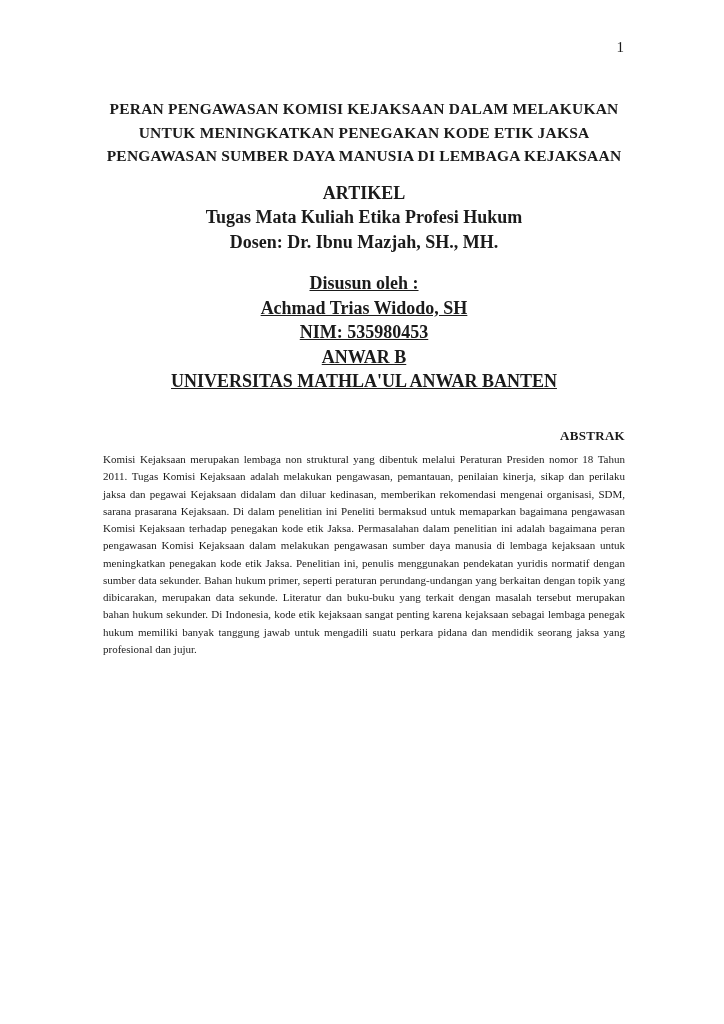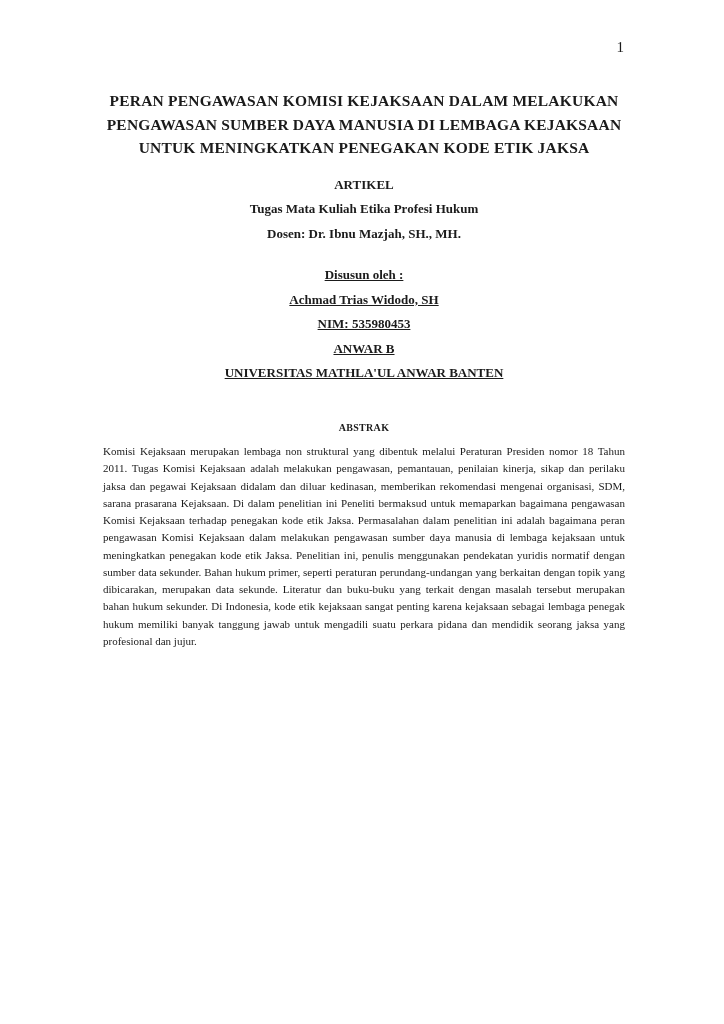--- a/index.html
+++ b/index.html
@@ -19,44 +19,44 @@
   .page-number {
     position: absolute;
     top: 38px;
     right: 100px;
     font-size: 15px;
     line-height: 18px;
   }
   .content {
     position: absolute;
     left: 103px;
-    top: 0;
+    top: 8px;
     width: 522px;
   }
   .doc-title {
     margin-top: 89px;
     text-align: center;
     font-weight: 700;
     font-size: 15.5px;
     line-height: 23.5px;
     letter-spacing: 0.2px;
   }
   .center-line {
     text-align: center;
     font-weight: 700;
-    font-size: 13px;
+    font-size: 18px;
     line-height: 24.5px;
   }
   .course-block { margin-top: 13px; }
   .author-block { margin-top: 17px; text-decoration: underline; }
   .abstract-heading {
     margin-top: 30px;
-    text-align: center;
+    text-align: right;
     font-weight: 700;
-    font-size: 10px;
+    font-size: 13px;
     line-height: 24.5px;
     letter-spacing: 0.3px;
   }
   .abstract-body {
     margin-top: 3px;
     font-size: 11px;
     line-height: 17.25px;
     text-align: justify;
     text-justify: inter-word;
   }
@@ -71,22 +71,22 @@
 <body>
 
 <div class="page">
 
   <div class="page-number">1</div>
 
   <div class="content">
 
     <div class="doc-title">
       <div>PERAN PENGAWASAN KOMISI KEJAKSAAN DALAM MELAKUKAN</div>
+      <div>UNTUK MENINGKATKAN PENEGAKAN KODE ETIK JAKSA</div>
       <div>PENGAWASAN SUMBER DAYA MANUSIA DI LEMBAGA KEJAKSAAN</div>
-      <div>UNTUK MENINGKATKAN PENEGAKAN KODE ETIK JAKSA</div>
     </div>
 
     <div class="course-block">
       <div class="center-line">ARTIKEL</div>
       <div class="center-line">Tugas Mata Kuliah Etika Profesi Hukum</div>
       <div class="center-line">Dosen: Dr. Ibnu Mazjah, SH., MH.</div>
     </div>
 
     <div class="author-block">
       <div class="center-line">Disusun oleh :</div>

